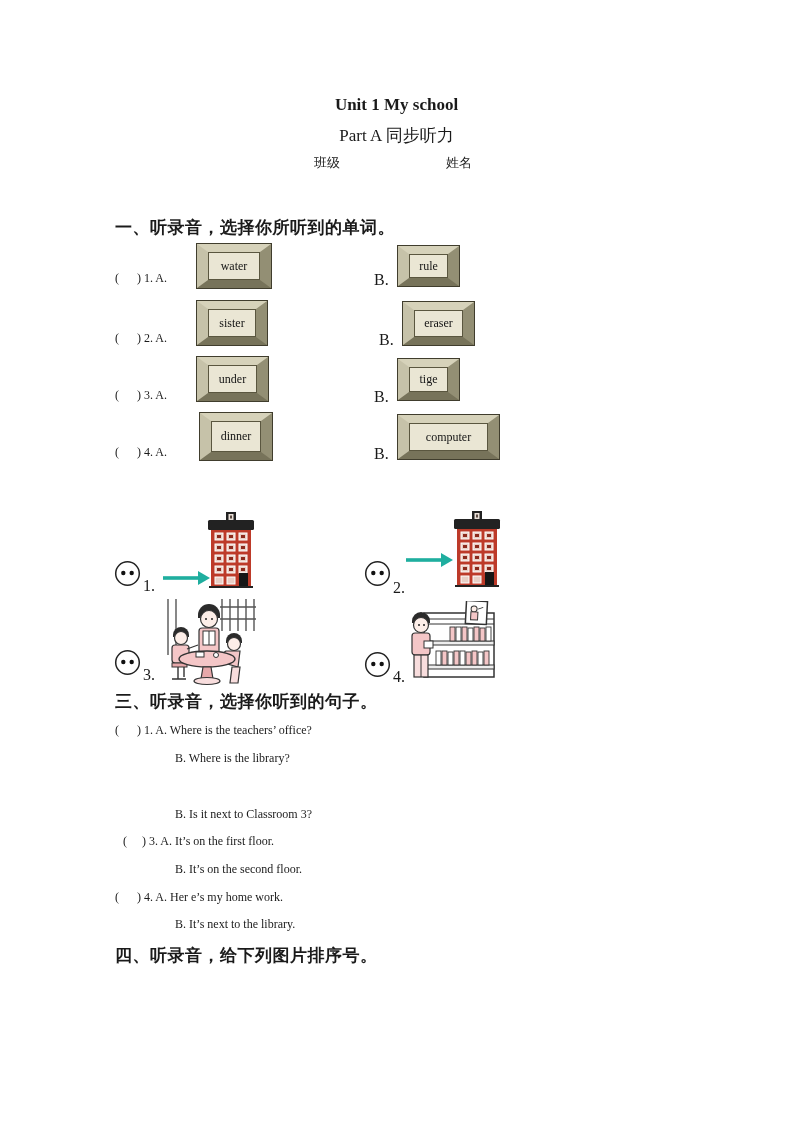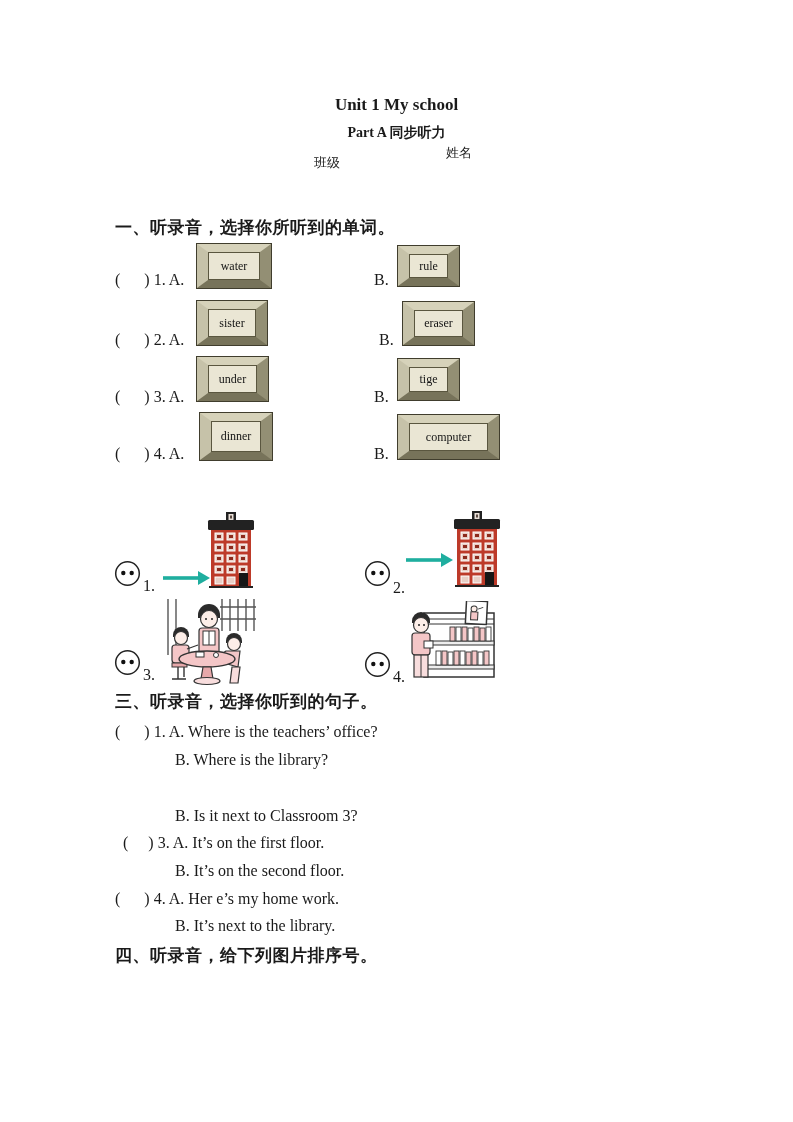--- a/index.html
+++ b/index.html
@@ -5,24 +5,24 @@
   html,body{margin:0;padding:0;background:#888;}
   .page{
     position:relative;width:793px;height:1122px;margin:0 auto;
     background:#ffffff;overflow:hidden;
     font-family:"Liberation Serif","DejaVu Serif",serif;
     color:#1a1a1a;
   }
   .abs{position:absolute;}
   .center{left:0;width:793px;text-align:center;}
   .title{font-size:17px;font-weight:bold;}
-  .subtitle{font-size:14px;font-weight:bold;}
+  .subtitle{font-size:17px;font-weight:normal;}
   .blank-label{font-size:13px;}
   .s-heading{font-size:17px;font-weight:bold;letter-spacing:.5px;white-space:pre;}
-  .q-text{font-size:16px;white-space:pre;}
+  .q-text{font-size:12px;white-space:pre;}
   .b-label{font-size:16px;}
 
   
   .key{
     position:absolute;box-sizing:border-box;
     background:#eae6d4;
     border-style:solid;border-width:8px 11px;
     border-color:#d6d2ba #938f74 #77735a #c6c2a9;
     outline:1px solid #403d2d;
     box-shadow:inset 0 0 0 1px #5a563f;
@@ -36,21 +36,21 @@
   svg{display:block;}
 </style>
 </head>
 <body>
 
 <div class="page">
 
   <div class="abs center title" style="top:95px">Unit 1 My school</div>
   <div class="abs center subtitle" style="top:124px">Part A 同步听力</div>
   <div class="abs blank-label" style="left:314px;top:154px">班级</div>
-  <div class="abs blank-label" style="left:446px;top:144px">姓名</div>
+  <div class="abs blank-label" style="left:446px;top:154px">姓名</div>
 
   <div class="abs s-heading" style="left:115px;top:216px">一、听录音，选择你所听到的单词。</div>
 
   <div class="abs q-text" style="left:115px;top:271px">(      ) 1. A.</div>
   <div class="key" style="left:197px;top:244px;width:74px;height:44px">
     <span>water</span>
   </div>
   <div class="abs b-label" style="left:374px;top:271px">B.</div>
   <div class="key" style="left:398px;top:246px;width:61px;height:40px">
     <span>rule</span>

